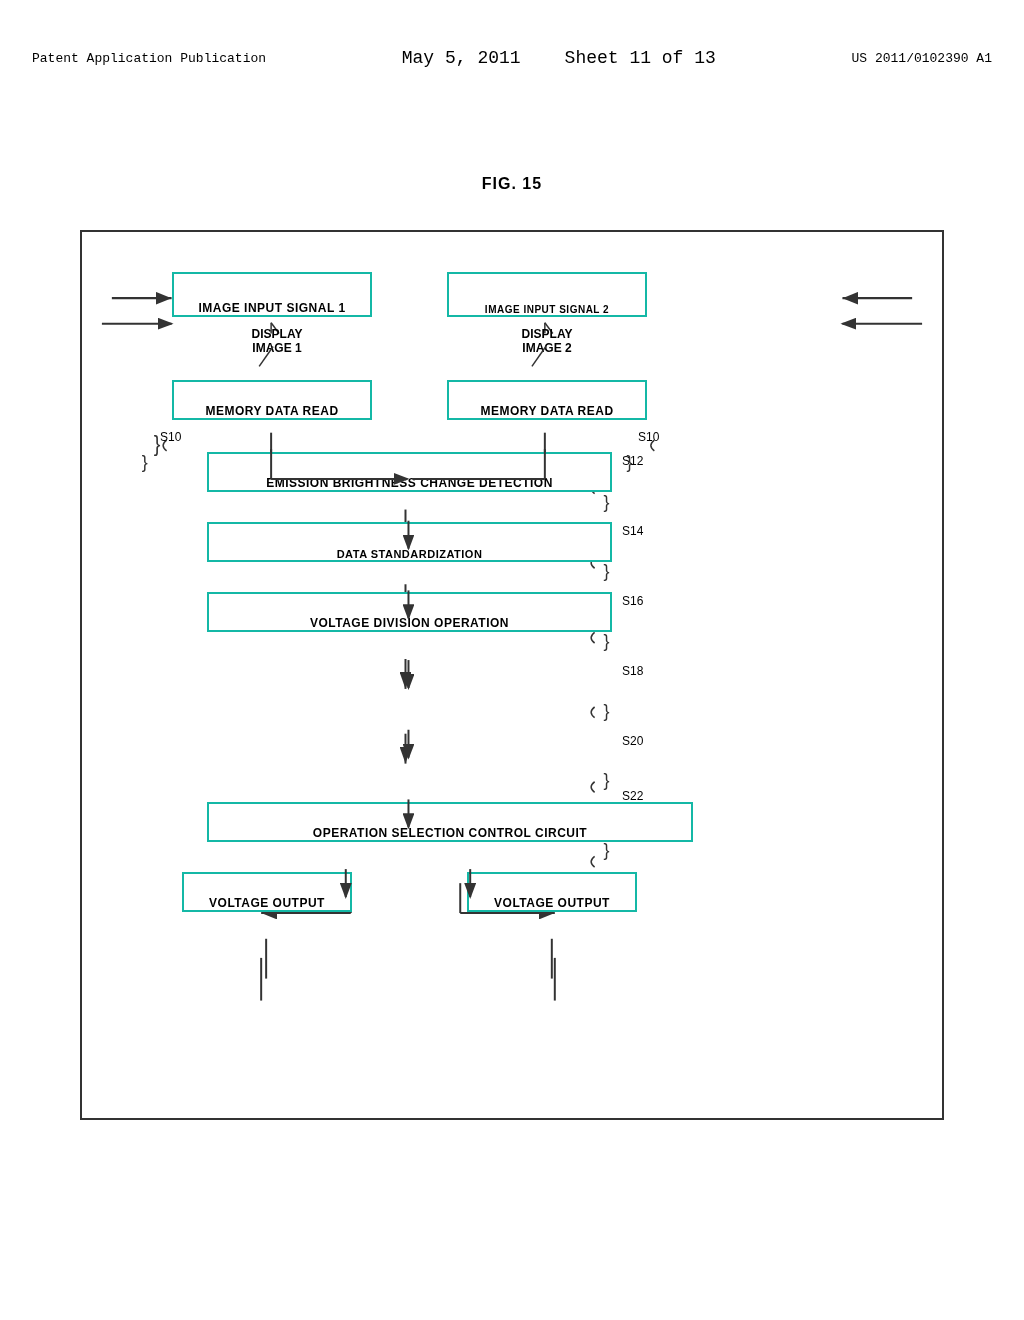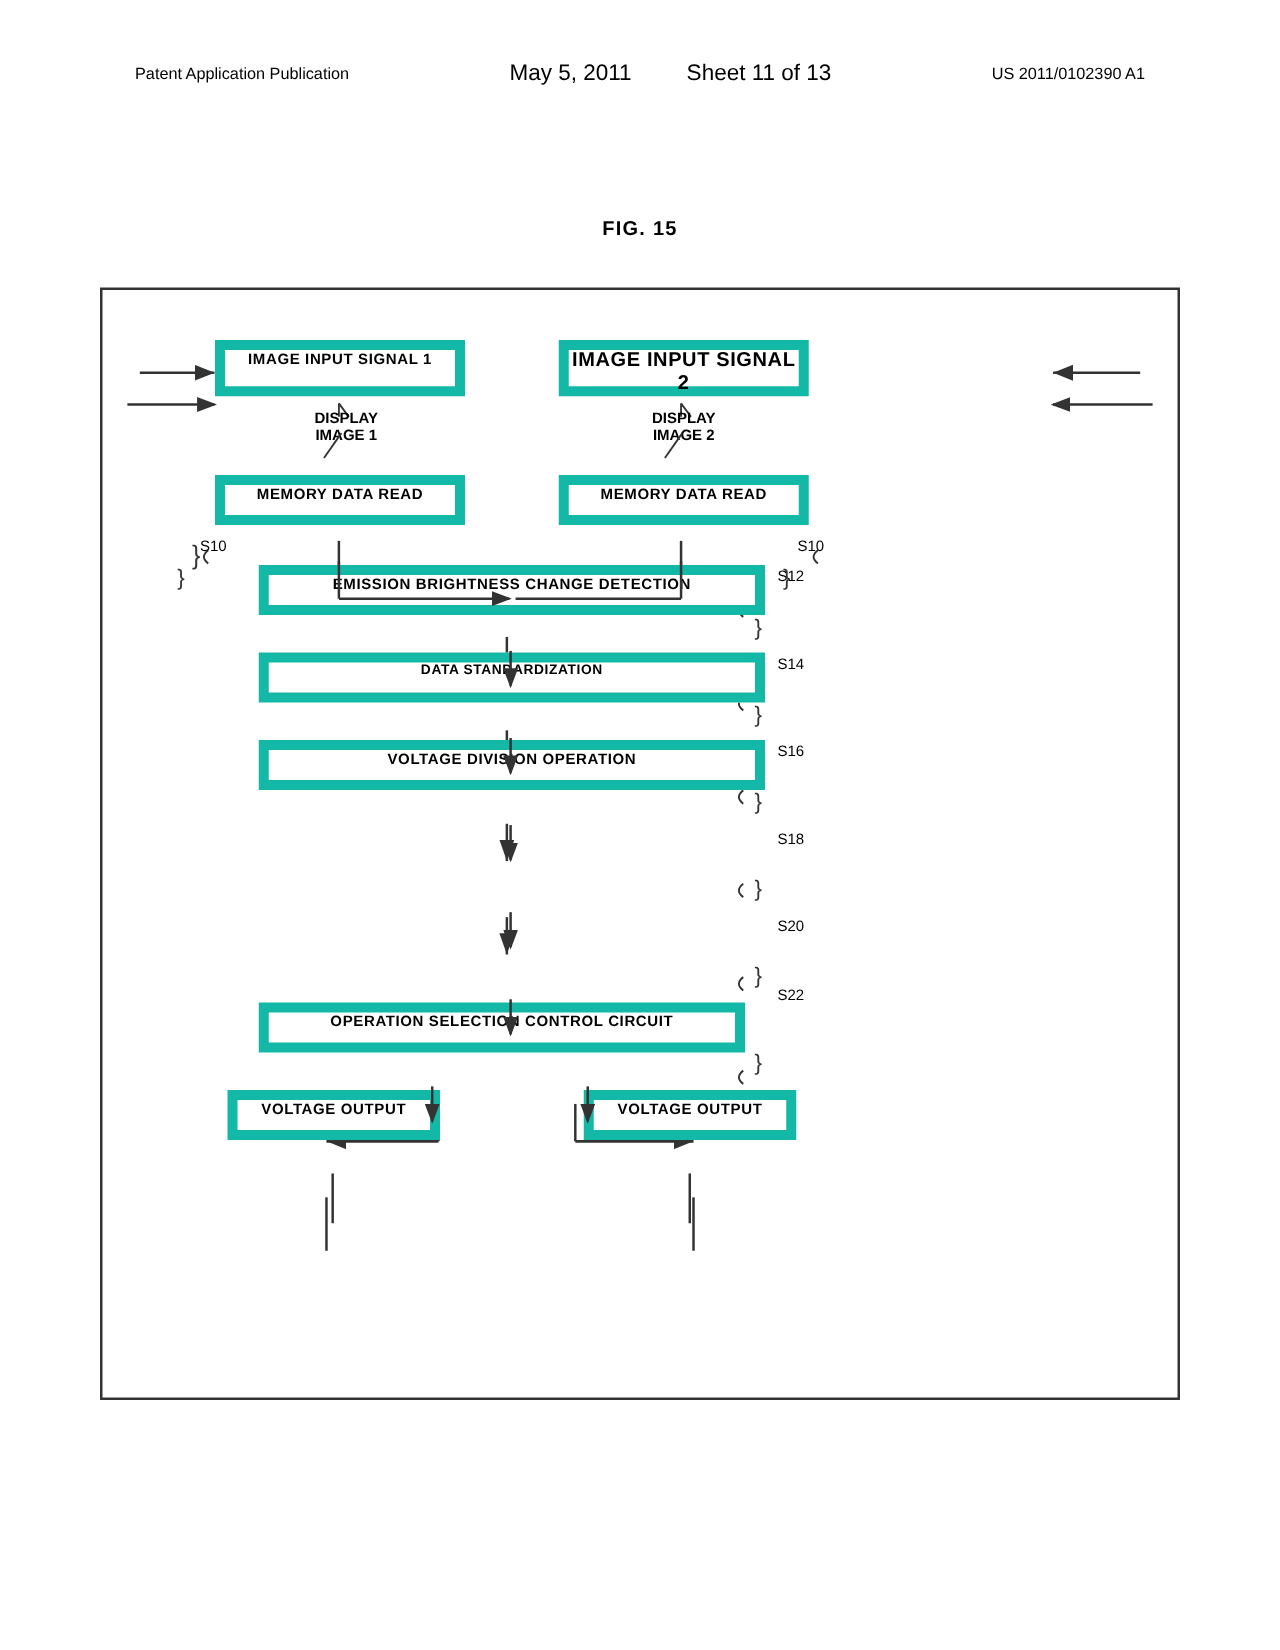--- a/index.html
+++ b/index.html
@@ -21,23 +21,24 @@
 
     
     .header {
       position: absolute;
       top: 48px;
       left: 0;
       right: 0;
       display: flex;
       justify-content: space-between;
       align-items: center;
-      padding: 0 108px;
+      padding: 0 32px;
       font-size: 13px;
       font-weight: normal;
+      font-family: Liberation Mono, monospace;
     }
 
     .header-center {
       font-size: 18px;
       display: flex;
       gap: 44px;
     }
 
     
     .fig-title {
@@ -57,24 +58,24 @@
       top: 230px;
       left: 80px;
       right: 80px;
       bottom: 200px;
       border: 2px solid #333;
     }
 
     
     .box {
       position: absolute;
-      border: 8px solid #14b8a6;
+      border: 2px solid #14b8a6;
       background: #fff;
       display: flex;
-      align-items: flex-start;
+      align-items: flex-end;
       justify-content: center;
       text-align: center;
       font-size: 13px;
       font-weight: bold;
       letter-spacing: 0.5px;
     }
 
     
     .step-label {
       position: absolute;
@@ -179,21 +180,21 @@
 
       <line x1="180" y1="680" x2="180" y2="720" stroke="#333" stroke-width="2"></line>
       <line x1="475" y1="680" x2="475" y2="720" stroke="#333" stroke-width="2"></line>
 
     </svg>
 
     <div class="box" style="left:90px; top:40px; width:200px; height:45px; font-size:12px;">
       <span>IMAGE INPUT SIGNAL 1</span>
     </div>
 
-    <div class="box" style="left:365px; top:40px; width:200px; height:45px; font-size:16px;">
+    <div class="box" style="left:365px; top:40px; width:200px; height:45px; font-size:10px;">
       <span>IMAGE INPUT SIGNAL 2</span>
     </div>
 
     <div class="text-label" style="left:145px; top:95px; width:100px;">
       <span style="white-space:pre-line; font-size:12px; font-weight:bold;">DISPLAY
 IMAGE 1</span>
     </div>
 
     <div class="text-label" style="left:415px; top:95px; width:100px;">
       <span style="white-space:pre-line; font-size:12px; font-weight:bold;">DISPLAY
@@ -215,21 +216,21 @@
     <div class="box" style="left:125px; top:290px; width:405px; height:40px; font-size:11px;">
       <span>DATA STANDARDIZATION</span>
     </div>
 
     <div class="box" style="left:125px; top:360px; width:405px; height:40px; font-size:12px;">
       <span>VOLTAGE DIVISION OPERATION</span>
     </div>
 
 
 
-    <div class="box" style="left:125px; top:570px; width:389px; height:40px; font-size:12px;">
+    <div class="box" style="left:125px; top:570px; width:486px; height:40px; font-size:12px;">
       <span>OPERATION SELECTION CONTROL CIRCUIT</span>
     </div>
 
     <div class="box" style="left:100px; top:640px; width:170px; height:40px; font-size:12px;">
       <span>VOLTAGE OUTPUT</span>
     </div>
 
     <div class="box" style="left:385px; top:640px; width:170px; height:40px; font-size:12px;">
       <span>VOLTAGE OUTPUT</span>
     </div>

